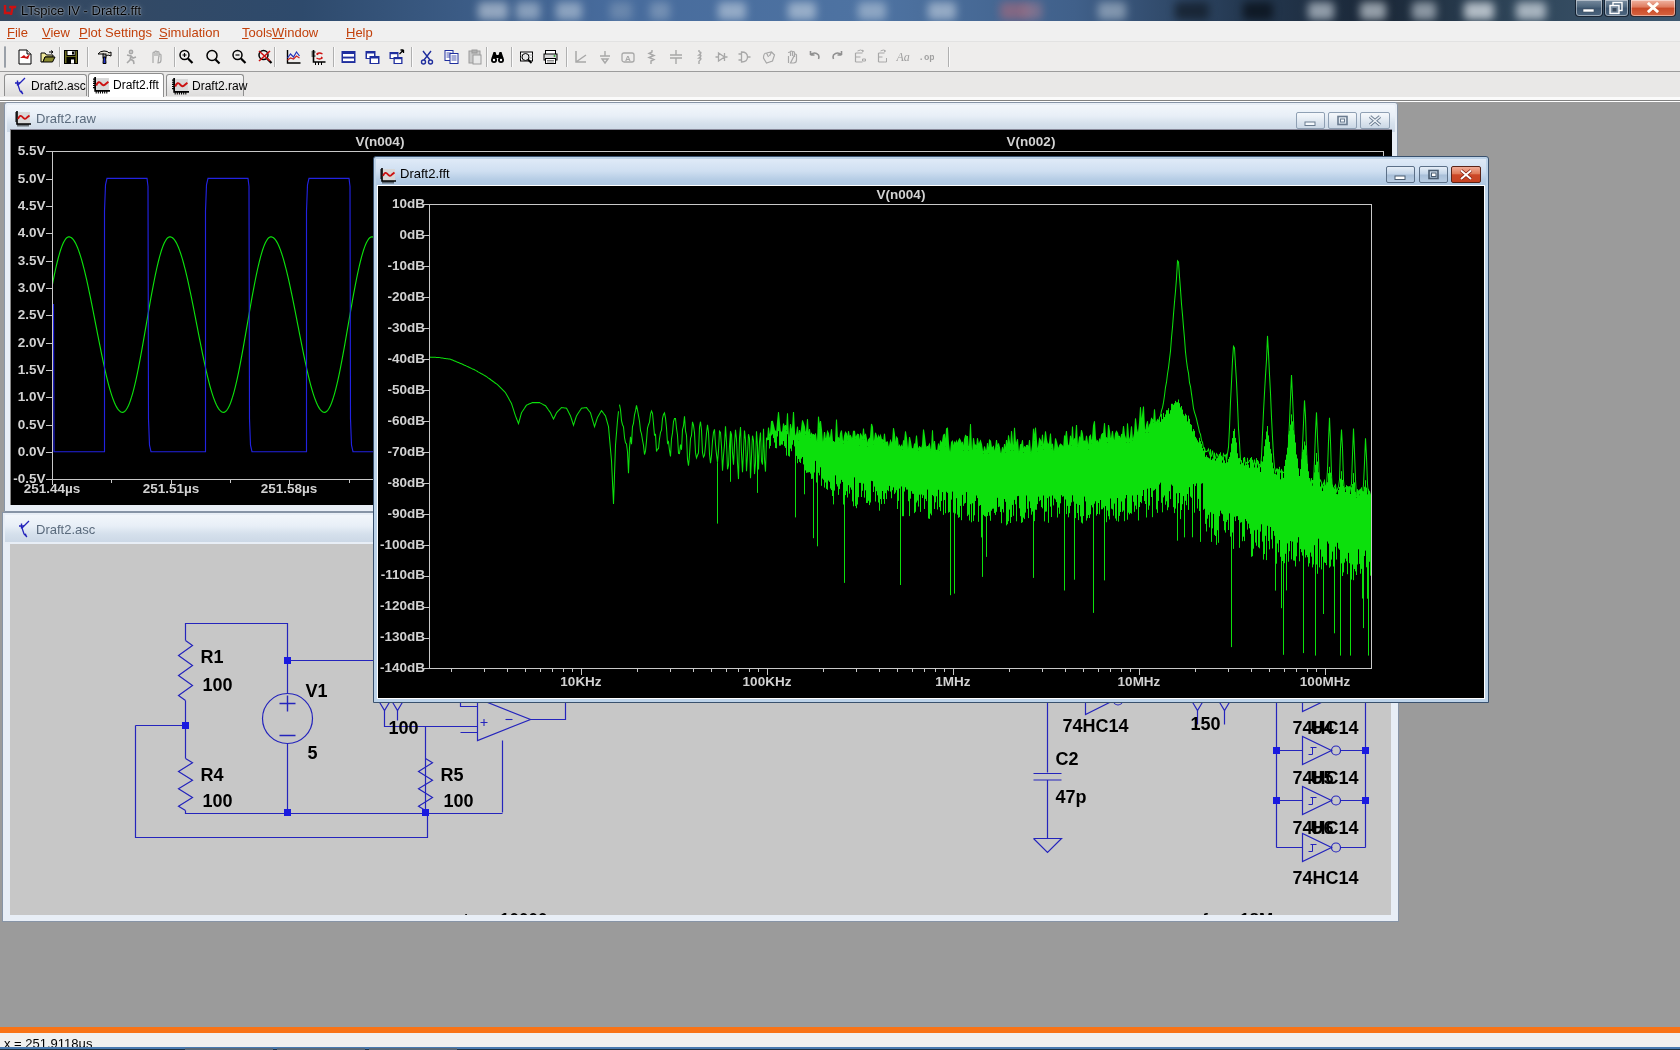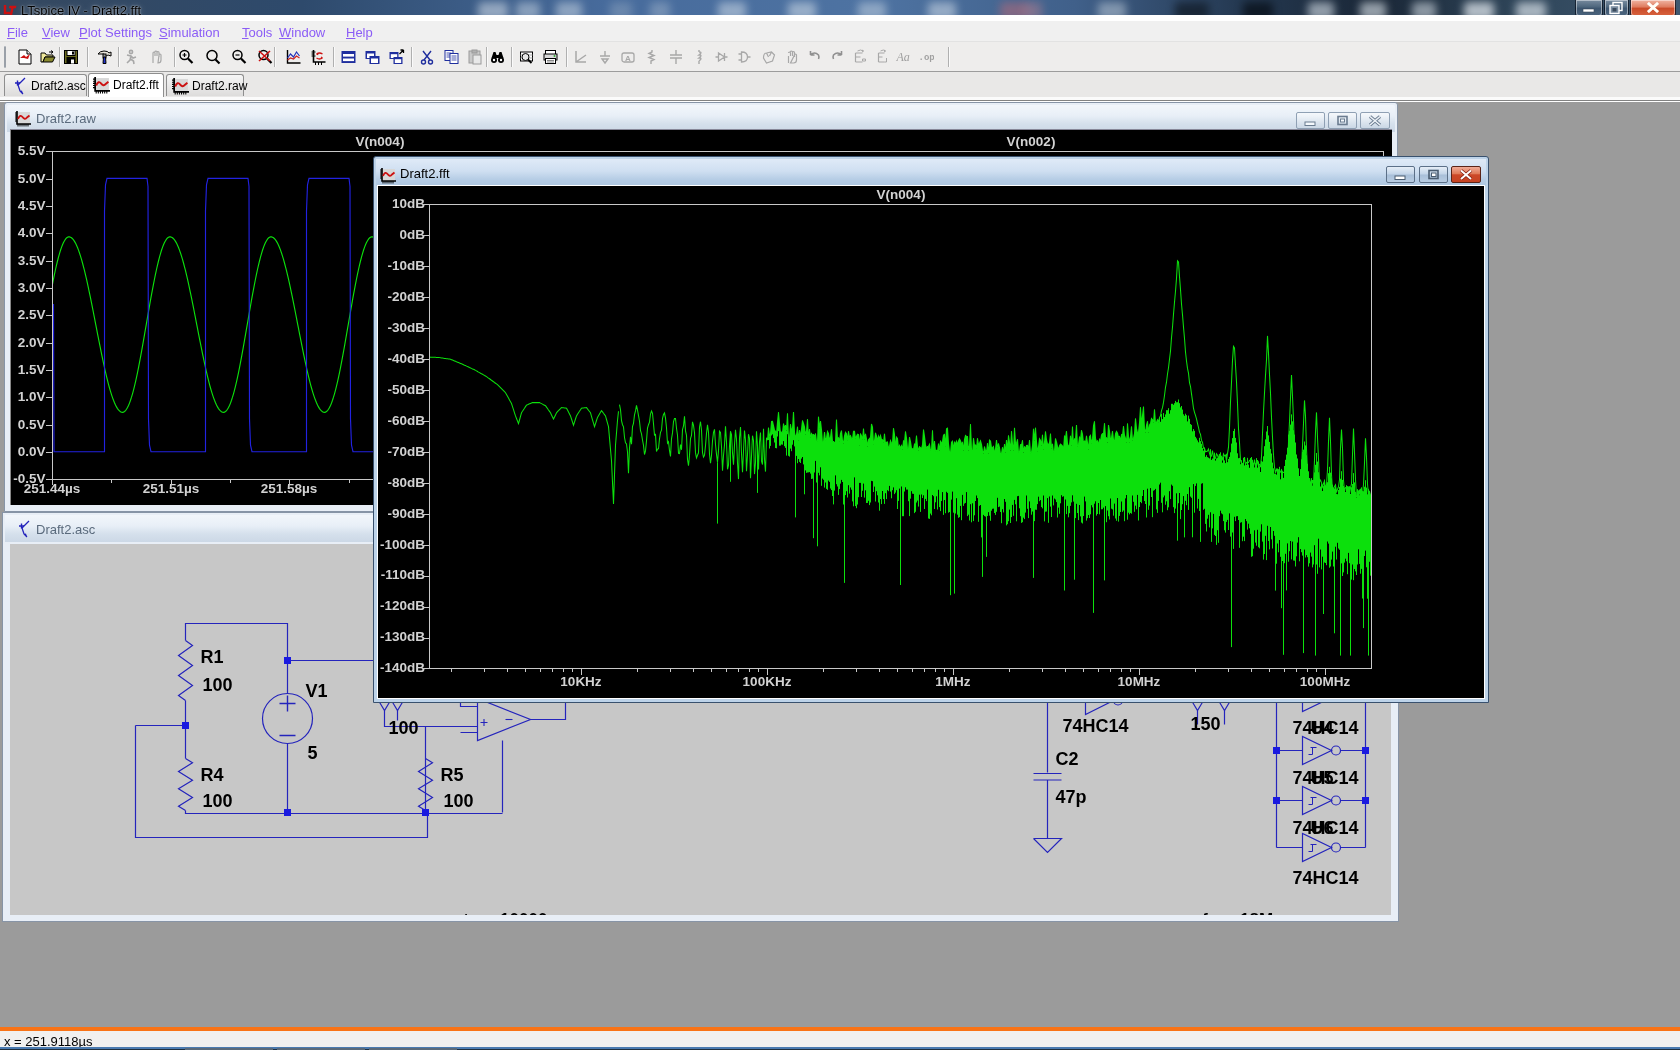--- a/index.html
+++ b/index.html
@@ -1,39 +1,39 @@
 <!DOCTYPE html>
 <html><head><meta charset="utf-8"><style>
 * {margin:0;padding:0;box-sizing:border-box}
 html,body {width:1680px;height:1050px;overflow:hidden;font-family:"Liberation Sans",sans-serif}
 #menubar,#tabstrip,#statusbar,#titlebar,.title,.tab {filter:opacity(.999)}
 svg {filter:opacity(.999)}
-#titlebar {position:absolute;left:0;top:0;width:1680px;height:15px;background:linear-gradient(90deg,#35485f 0%,#2e4a6c 18%,#476b9c 36%,#4e73a2 52%,#40608a 64%,#243850 74%,#1a2737 82%,#2e4458 90%,#3e5870 100%);overflow:hidden}
+#titlebar {position:absolute;left:0;top:0;width:1680px;height:21px;background:linear-gradient(90deg,#35485f 0%,#2e4a6c 18%,#476b9c 36%,#4e73a2 52%,#40608a 64%,#243850 74%,#1a2737 82%,#2e4458 90%,#3e5870 100%);overflow:hidden}
 #titlebar .tt {position:absolute;left:21px;top:3px;font-size:13px;color:#000;text-shadow:0 0 2px rgba(255,255,255,.8),0 0 7px rgba(255,255,255,.35)}
 .capbtn {position:absolute;top:0;height:17px;border:1px solid rgba(10,20,35,.85);border-top:none;border-radius:0 0 4px 4px;box-shadow:inset 0 0 0 1px rgba(255,255,255,.45)}
 #menubar {position:absolute;left:0;top:21px;width:1680px;height:21px;background:#f0f0f0;border-bottom:1px solid #e2e2e2}
-.mi {position:absolute;top:4px;font-size:13px;color:#8b5cf6}
+.mi {position:absolute;top:4px;font-size:13px;color:#c2410c}
 #toolbar {position:absolute;left:0;top:42px;width:1680px;height:30px;background:#eeedec;border-bottom:1px solid #9c9c9c}
 .tbi {position:absolute;top:7px}
 .tsep {position:absolute;top:5px;width:1px;height:20px;background:#b0b0b0;box-shadow:1px 0 0 #fafafa}
 #grip {position:absolute;left:4px;top:4px;width:2px;height:22px;background:#c7cdd4;border:1px solid #9aa0a8;border-radius:1px}
 #tabstrip {position:absolute;left:0;top:72px;width:1680px;height:25px;background:#e9e8e7}
 .tab {position:absolute;top:2px;height:22px;background:linear-gradient(#f6f6f6,#dddcdb);border:1px solid #8e8e8e;border-bottom:none;border-radius:3px 3px 0 0;font-size:12px;color:#000}
 .tab.active {background:#fff;top:1px;height:24px;z-index:2}
 .tab span {position:absolute;top:4px}
 #tabband {position:absolute;left:0;top:97px;width:1680px;height:4px;background:#fbfbfb;border-bottom:1px solid #828282}
 #mdi {position:absolute;left:0;top:102px;width:1680px;height:925px;background:#9b9b9b}
 .win {position:absolute;border:1px solid #8794a6;background:#e8eef6}
 .win .title {position:absolute;left:2px;right:2px;top:2px;height:27px;background:linear-gradient(#f2f6fb 0%,#e8eff7 40%,#d5e0ec 70%,#ccd8e6 100%);font-size:13px;color:#5a6a7c}
 .win.active {border-color:#39516e;background:#bdd3e9}
 .win.active .title {background:linear-gradient(#dfeaf7 0%,#cfdff1 45%,#b6cde5 75%,#aec7e1 100%);color:#000}
 .pl {font-family:"Liberation Sans",sans-serif;font-size:13.5px;font-weight:bold;fill:#d2d2d2;fill-opacity:.999}
 .sl {font-family:"Liberation Sans",sans-serif;font-weight:bold;fill:#000;fill-opacity:.999}
 .wbtn {position:absolute;top:7px;width:29px;height:17px;border:1px solid #8fa0b4;border-radius:2px;background:linear-gradient(rgba(255,255,255,.5),rgba(190,205,222,.3))}
-#statusbar {position:absolute;left:0;top:1027px;width:1680px;height:20px;background:#f1f0ef;border-top:4px solid #f97316;font-size:13px;color:#000}
+#statusbar {position:absolute;left:0;top:1027px;width:1680px;height:20px;background:#f1f0ef;border-top:6px solid #f97316;font-size:13px;color:#000}
 #taskline {position:absolute;left:0;top:1047px;width:1680px;height:3px;background:#20303f}
 </style></head><body>
 <div id="titlebar">
     <div style="position:absolute;left:478px;top:2px;width:30px;height:18px;background:#e8eef4;opacity:0.5;border-radius:4px;filter:blur(4px)"></div>
     <div style="position:absolute;left:516px;top:2px;width:24px;height:18px;background:#dfe8f0;opacity:0.45;border-radius:4px;filter:blur(4px)"></div>
     <div style="position:absolute;left:556px;top:2px;width:26px;height:18px;background:#e4ecf2;opacity:0.45;border-radius:4px;filter:blur(4px)"></div>
     <div style="position:absolute;left:610px;top:2px;width:22px;height:18px;background:#b8c6d2;opacity:0.3;border-radius:4px;filter:blur(4px)"></div>
     <div style="position:absolute;left:650px;top:2px;width:20px;height:18px;background:#c4d0dc;opacity:0.35;border-radius:4px;filter:blur(4px)"></div>
     <div style="position:absolute;left:718px;top:2px;width:28px;height:18px;background:#dde6ee;opacity:0.5;border-radius:4px;filter:blur(4px)"></div>
     <div style="position:absolute;left:788px;top:2px;width:28px;height:18px;background:#e2eaf0;opacity:0.5;border-radius:4px;filter:blur(4px)"></div>
@@ -66,21 +66,21 @@
         <path d="M17 3 L27 12 M27 3 L17 12" stroke="#fff" stroke-width="3"></path>
         <path d="M17 3 L27 12 M27 3 L17 12" stroke="#fffef8" stroke-width="2"></path>
       </svg></div>
 </div>
 <div id="menubar">
     <span class="mi" style="left:7px"><u>F</u>ile</span>
     <span class="mi" style="left:42px"><u>V</u>iew</span>
     <span class="mi" style="left:79px"><u>P</u>lot Settings</span>
     <span class="mi" style="left:159px"><u>S</u>imulation</span>
     <span class="mi" style="left:242px"><u>T</u>ools</span>
-    <span class="mi" style="left:279px"><u>W</u>indow</span>
+    <span class="mi" style="left:272px"><u>W</u>indow</span>
     <span class="mi" style="left:346px"><u>H</u>elp</span>
   </div>
 <div id="toolbar">
     <div id="grip"></div>
     <svg class="tbi" style="left:17px" width="16" height="16" viewBox="0 0 16 16">
       <path d="M2 1h8l4 4v10H2z" fill="#fff" stroke="#000"></path>
       <path d="M10 1v4h4" fill="#e8e8e8" stroke="#000"></path>
       <path d="M3 9l4-3 2 2 4-3-2 5-4-1z" fill="#cc1111"></path>
     </svg>
     <svg class="tbi" style="left:39px" width="18" height="16" viewBox="0 0 16 16">

